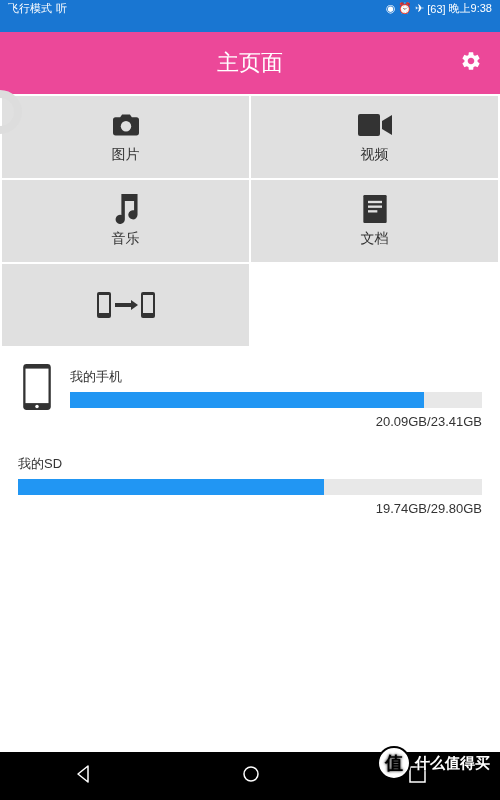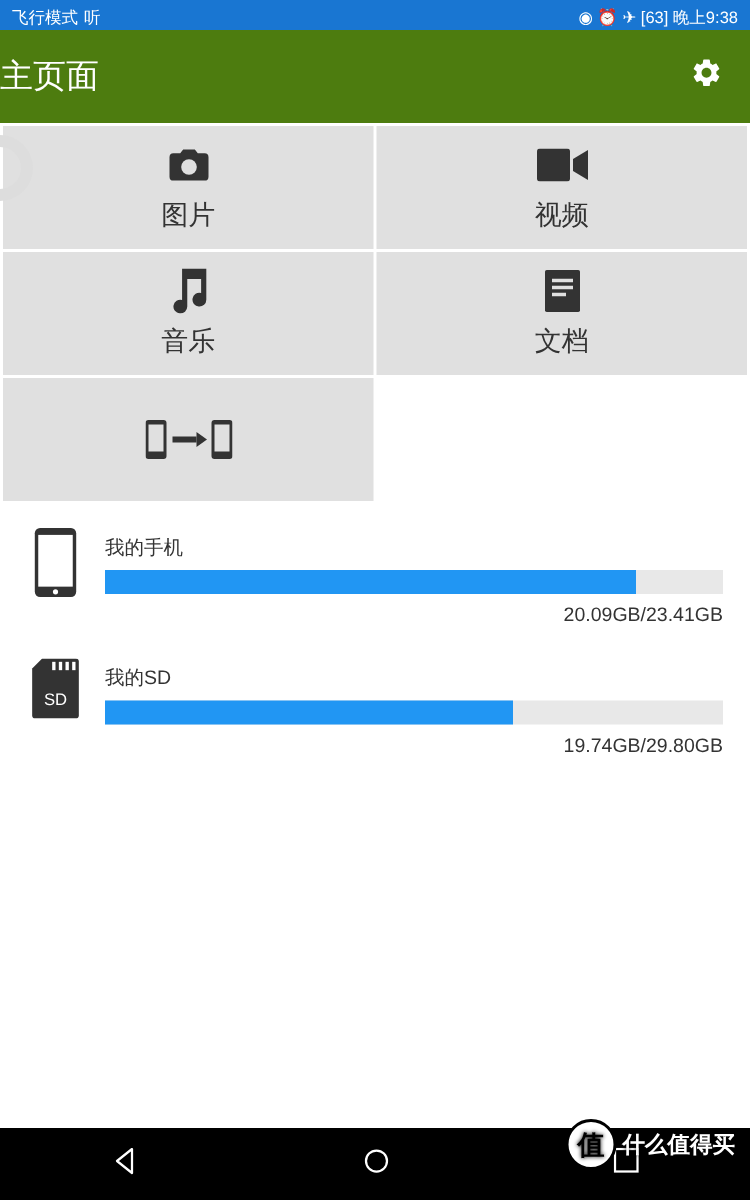--- a/index.html
+++ b/index.html
@@ -1,27 +1,27 @@
 <!DOCTYPE html>
 <html><head>
 <meta charset="utf-8">
 <style>
 *{margin:0;padding:0;box-sizing:border-box;font-family:"Microsoft YaHei",sans-serif}
 body{width:500px;height:800px;background:#000;overflow:hidden;position:relative}
-.status-bar{height:20px;background:#1976D2;color:#fff;display:flex;align-items:flex-start;justify-content:space-between;padding:4px 8px;font-size:11px}
+.status-bar{height:20px;background:#1976D2;color:#fff;display:flex;align-items:flex-end;justify-content:space-between;padding:16px 8px;font-size:11px}
 .status-left{display:flex;align-items:center;gap:4px}
 .status-right{display:flex;align-items:center;gap:3px}
-.app-bar{height:62px;background:#4d7c0f;display:flex;align-items:center;position:relative}
+.app-bar{height:62px;background:#ec4899;display:flex;align-items:center;justify-content:center;position:relative}
 .app-title{color:#fff;font-size:22px}
 .settings-btn{position:absolute;right:18px;top:50%;transform:translateY(-50%)}
 .content{background:#fff;height:670px}
 .grid{display:grid;grid-template-columns:1fr 1fr;gap:2px;padding:2px;background:#fff}
 .grid-item{background:#e0e0e0;height:82px;display:flex;flex-direction:column;align-items:center;justify-content:center;gap:6px}
 .grid-item .icon{height:30px;display:flex;align-items:center;justify-content:center}
-.grid-label{font-size:18px;color:#333}
+.grid-label{font-size:14px;color:#333}
 .storage-section{padding:20px 18px 0}
 .storage-row{display:flex;gap:14px;margin-bottom:26px}
 .storage-icon{width:38px;height:46px;flex-shrink:0;display:flex;align-items:flex-start;justify-content:center;margin-top:-4px}
 .storage-info{flex:1}
 .storage-label{font-size:13px;color:#333;margin-bottom:6px}
 .progress-bar{height:16px;background:#e8e8e8;position:relative}
 .progress-fill{height:100%;background:#2196F3}
 .storage-text{font-size:13px;color:#333;text-align:right;margin-top:6px}
 .nav-bar{position:absolute;bottom:0;left:0;right:0;height:48px;background:#000;display:flex;align-items:center;justify-content:space-around}
 .accent-circle{position:absolute;left:-22px;top:90px;width:44px;height:44px;border:8px solid #ddd;border-radius:50%}
@@ -119,30 +119,20 @@
         </div>
       <div class="storage-info">
         <div class="storage-label">我的手机</div>
         <div class="progress-bar">
             <div class="progress-fill" style="width:86%"></div>
           </div>
         <div class="storage-text"><span>20.09GB</span>/<span>23.41GB</span></div>
       </div>
     </div>
     <div class="storage-row">
-      <div class="storage-icon">
-          <svg width="32" height="40" viewBox="0 0 28 36" fill="#333">
-            <path d="M6 0L0 6v28a2 2 0 002 2h24a2 2 0 002-2V2a2 2 0 00-2-2H6z"></path>
-            <text x="14" y="28" fill="#fff" font-size="10" text-anchor="middle" font-family="sans-serif">SD</text>
-            <rect x="12" y="2" width="2" height="5" fill="#fff"></rect>
-            <rect x="16" y="2" width="2" height="5" fill="#fff"></rect>
-            <rect x="20" y="2" width="2" height="5" fill="#fff"></rect>
-            <rect x="24" y="2" width="2" height="5" fill="#fff"></rect>
-          </svg>
-        </div>
       <div class="storage-info">
         <div class="storage-label">我的SD</div>
         <div class="progress-bar">
             <div class="progress-fill" style="width:66%"></div>
           </div>
         <div class="storage-text"><span>19.74GB</span>/<span>29.80GB</span></div>
       </div>
     </div>
   </div>
 </div>

